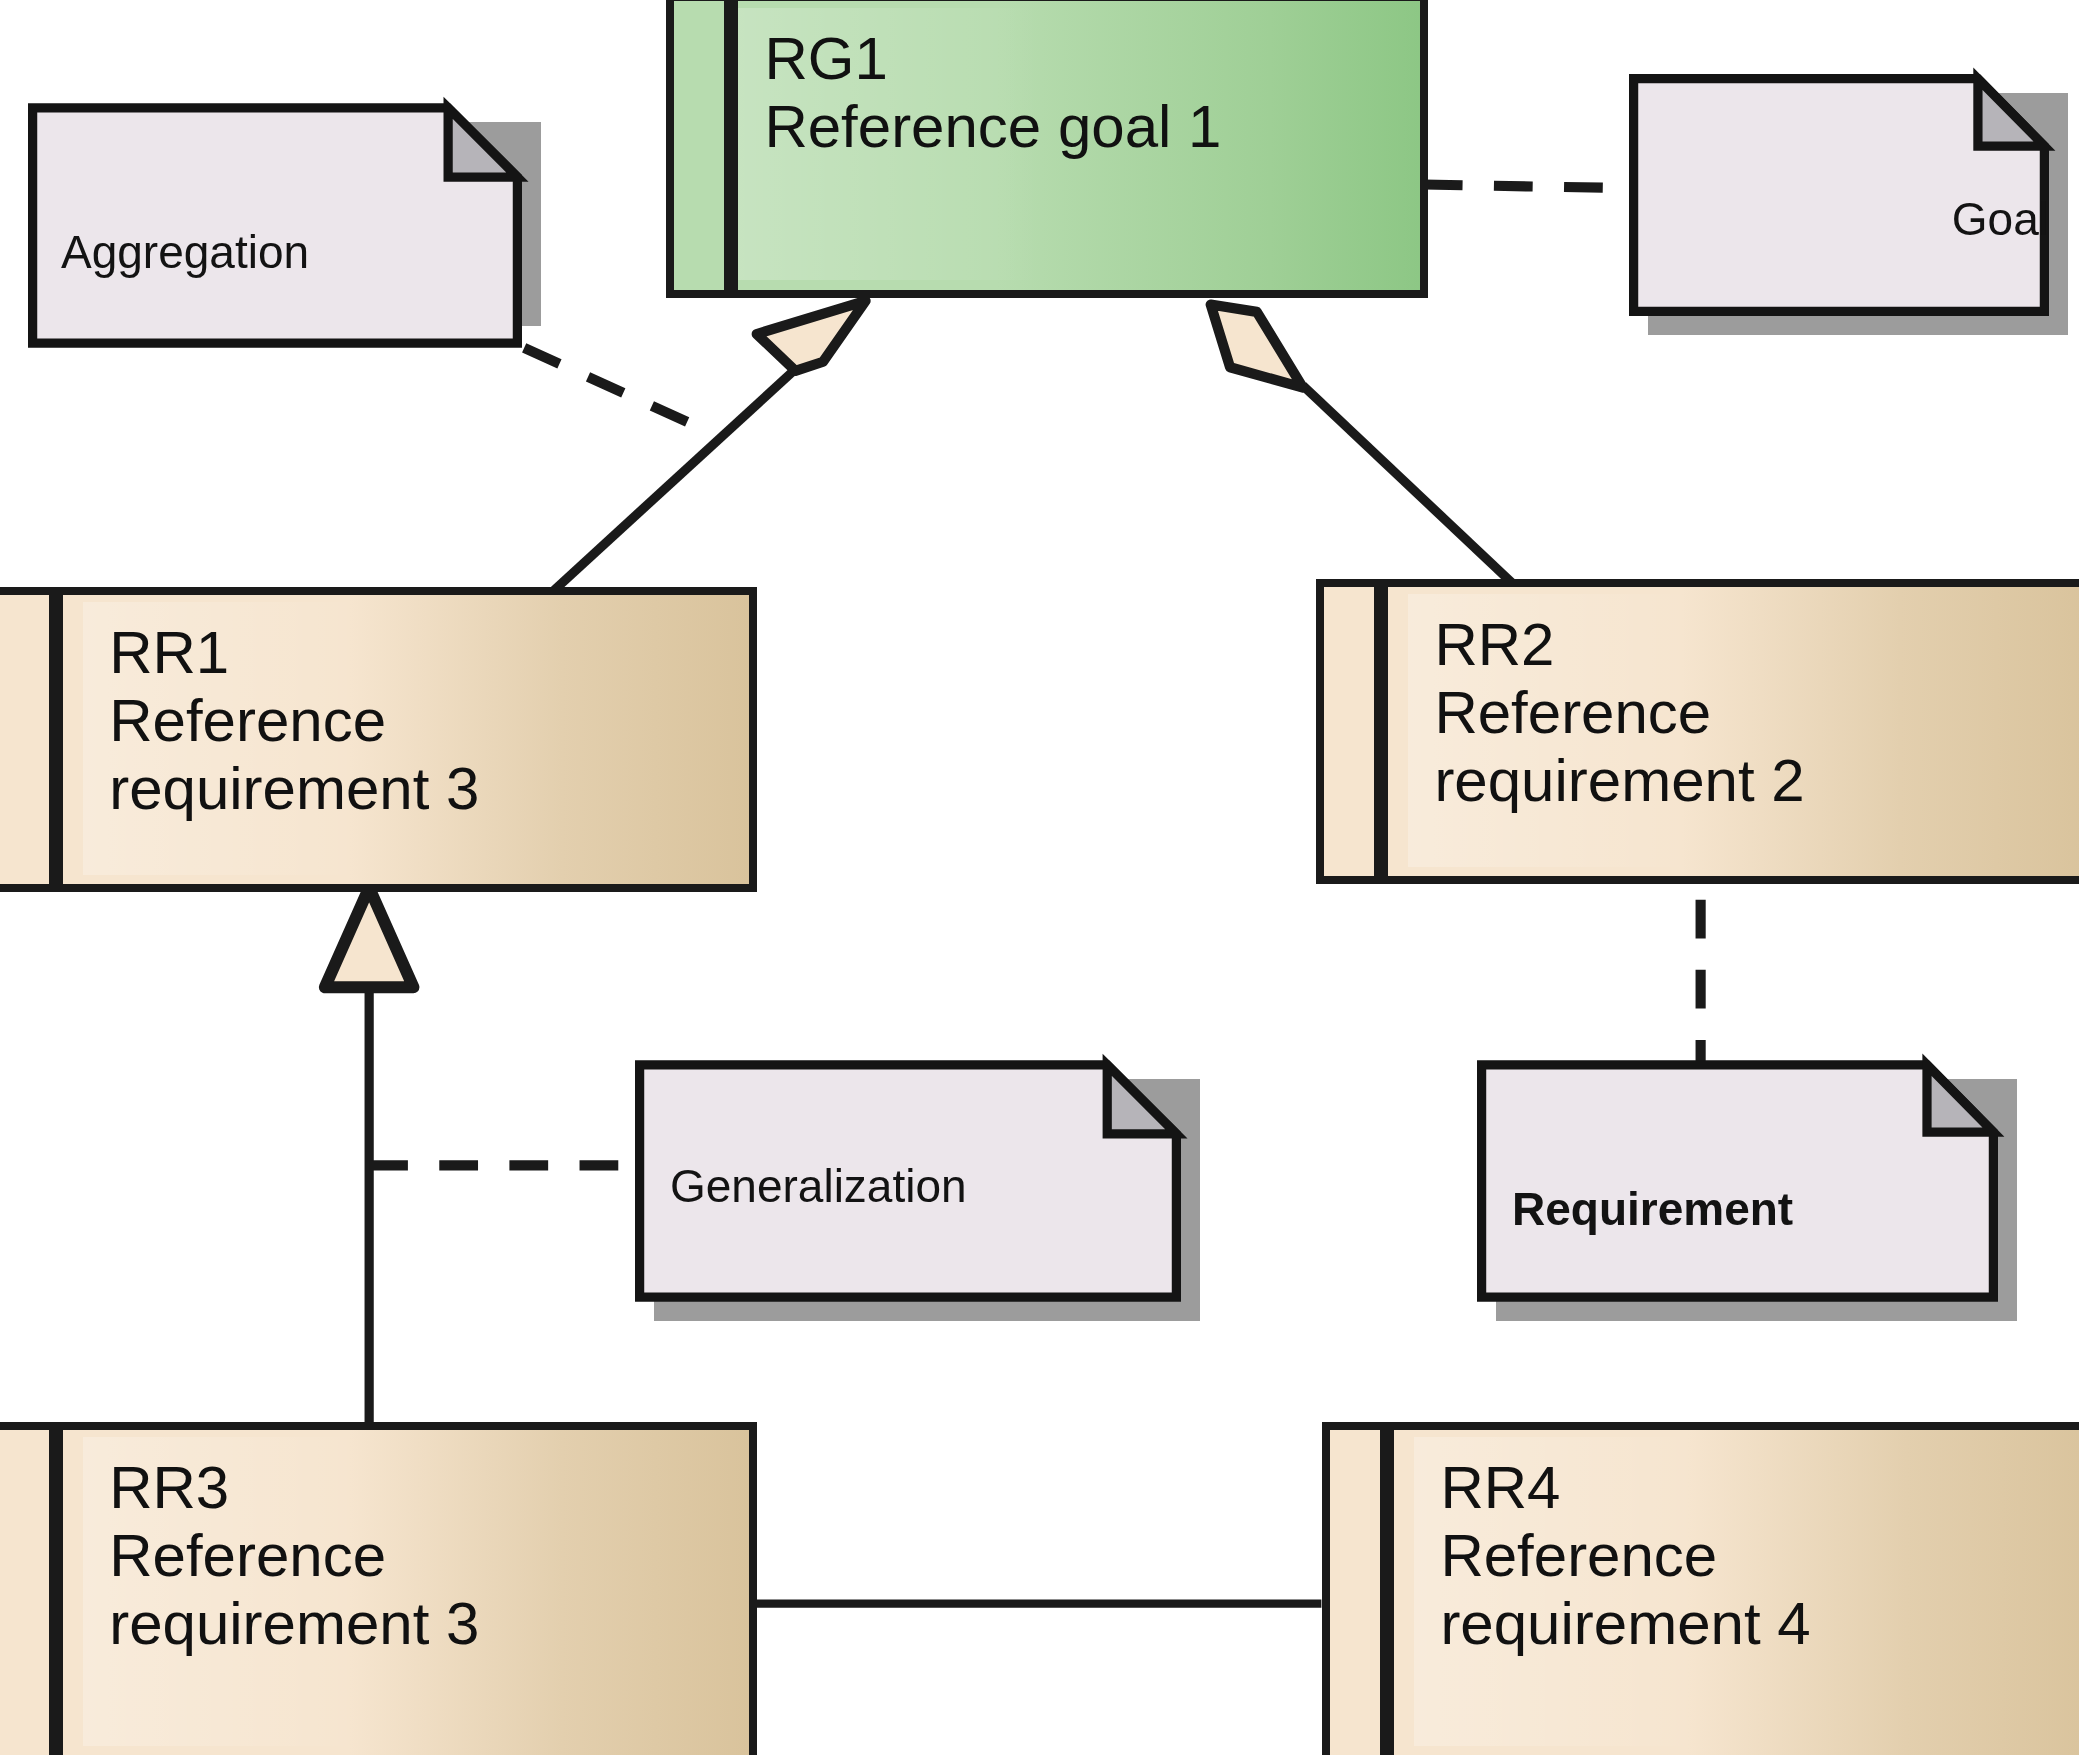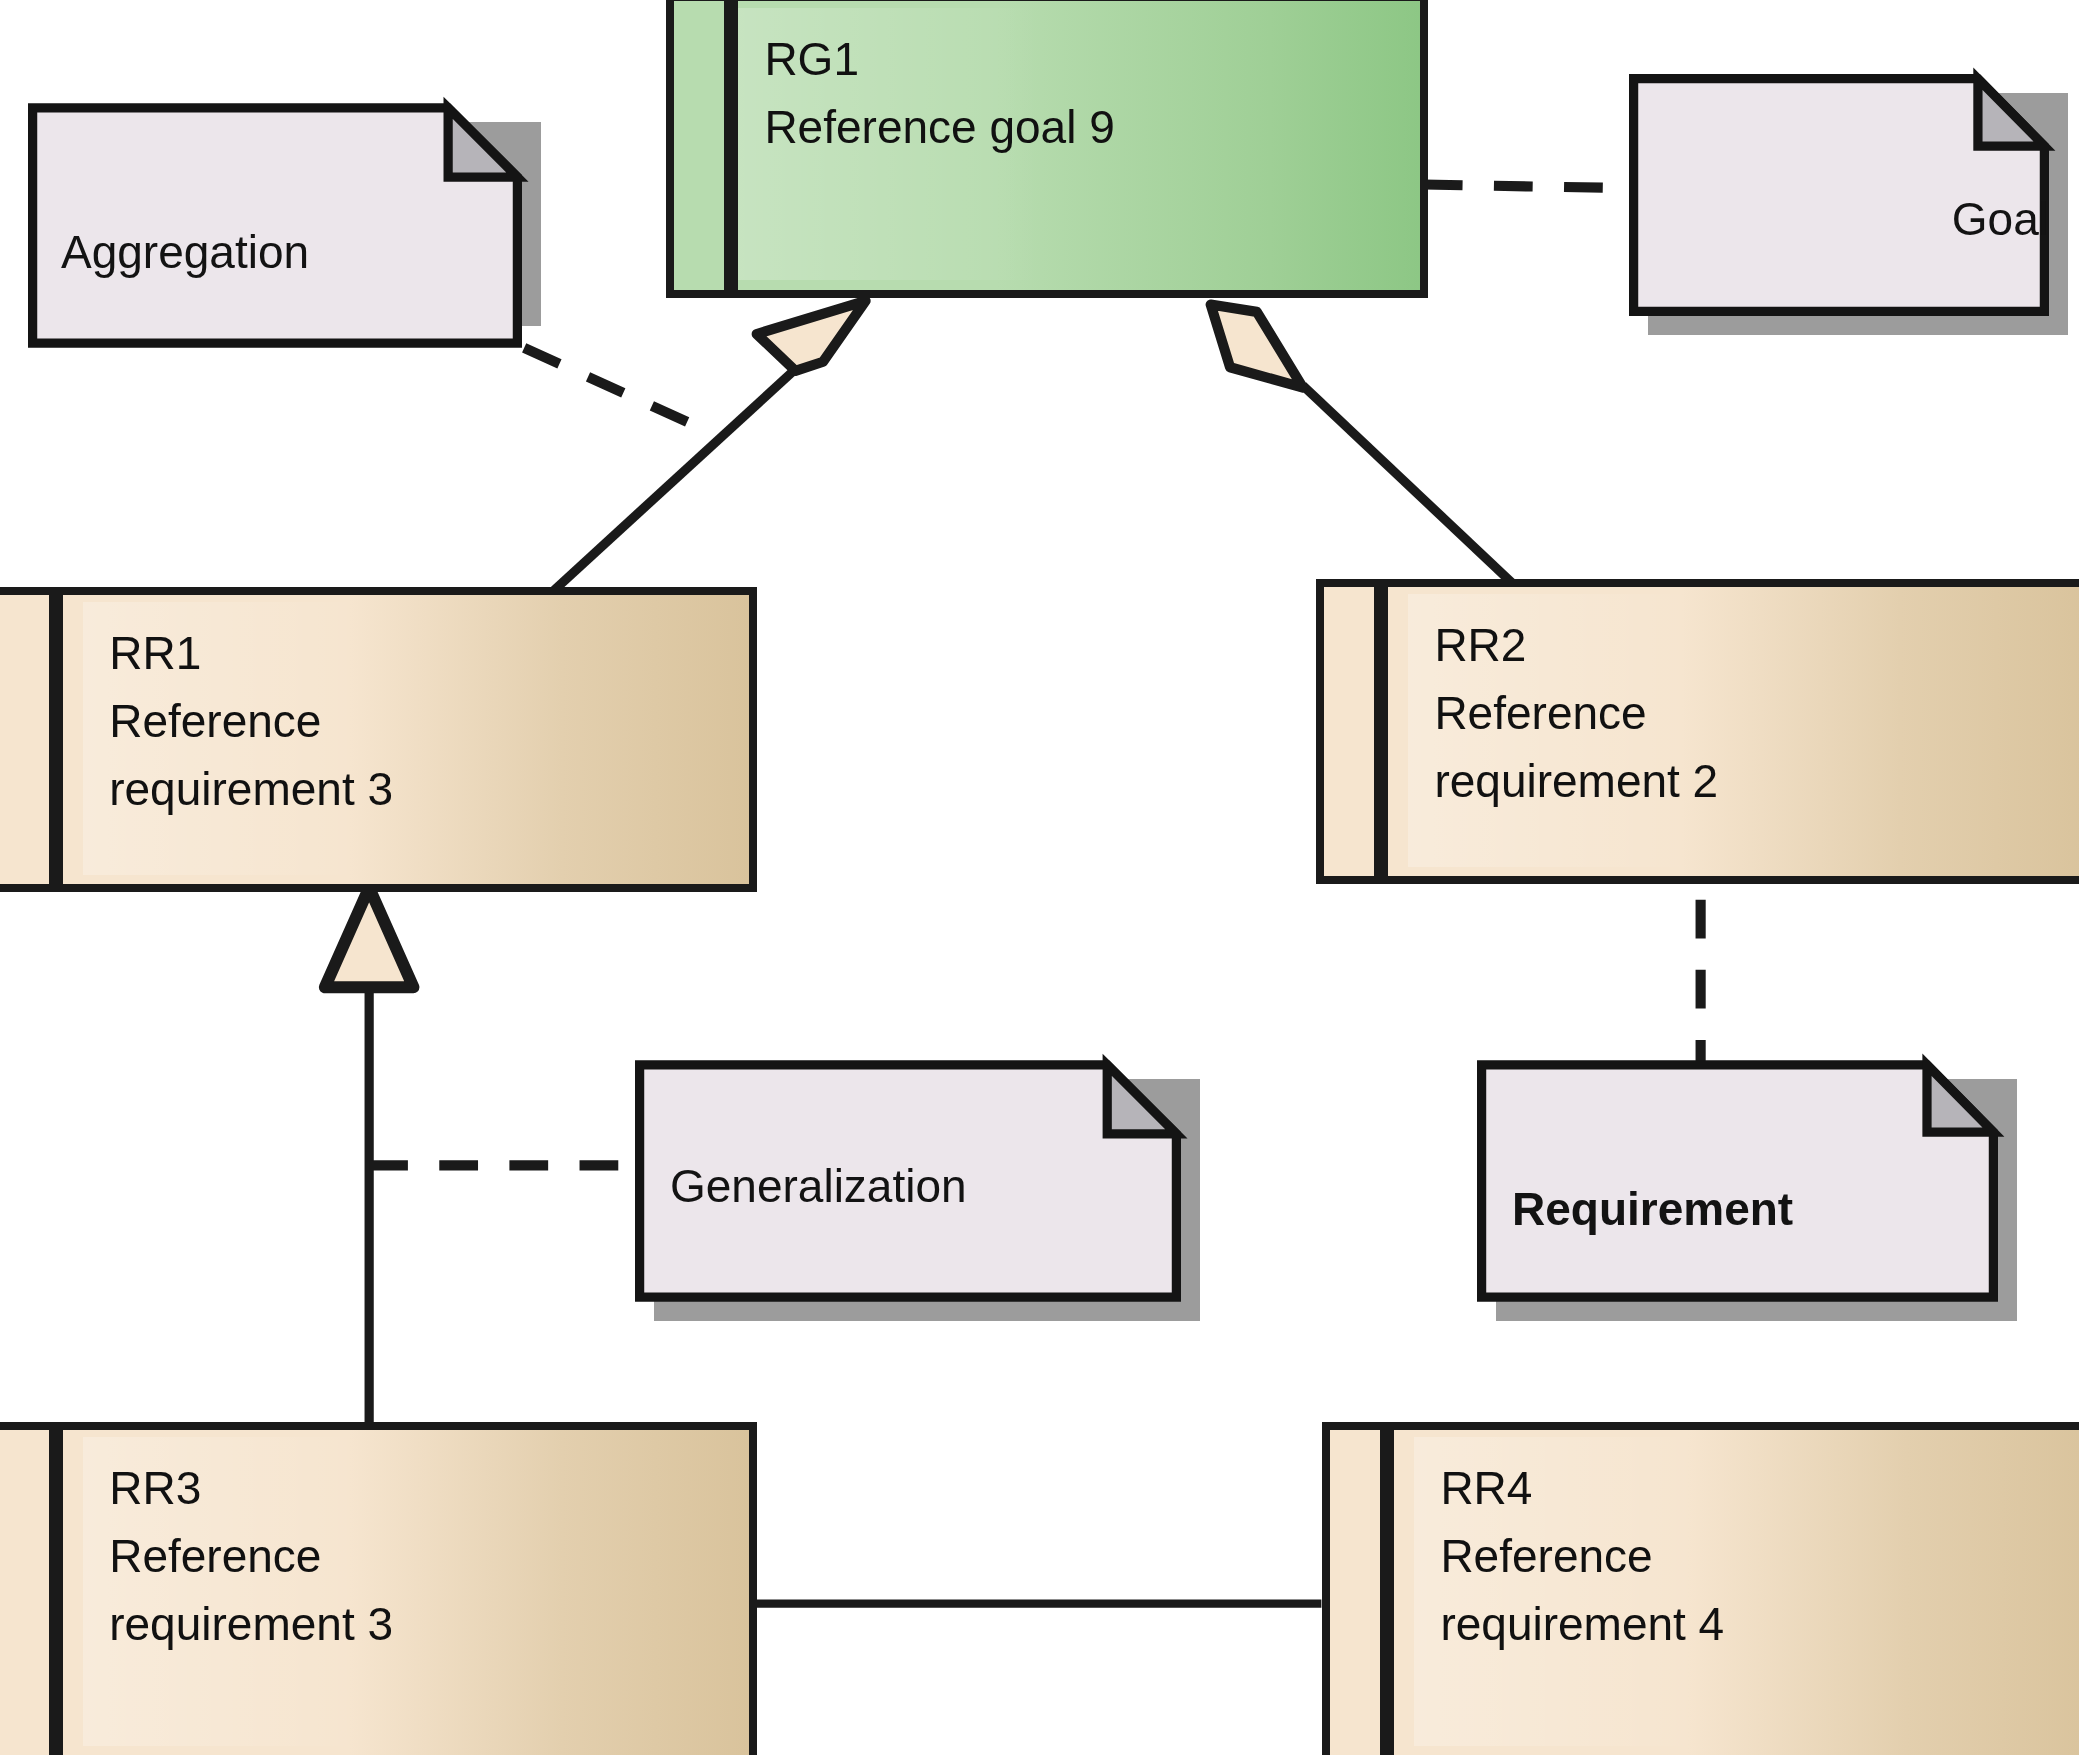--- a/index.html
+++ b/index.html
@@ -59,21 +59,21 @@
     box-sizing: border-box;
   }
   .block .body .inner-sheen {
     position: absolute;
     left: 0; top: 7.4px; right: 9.2px; bottom: 9.2px;
     pointer-events: none;
   }
   .block .lines {
     position: relative;
     z-index: 2;
-    font-size: 46px;
+    font-size: 60px;
     line-height: 68px;
     color: #111111;
     white-space: pre;
   }
 
   
   .block.goal { background: #b7dcaf; }
   .block.goal .band { background: #b7dcaf; }
   .block.goal .band-gap { background: #b7dcaf; }
   .block.goal .body { background: linear-gradient(90deg,#b7dcaf 0%, #b7dcaf 38%, #9fcf96 78%, #8dc785 100%); }
@@ -143,21 +143,21 @@
     <line x1="1843" y1="975" x2="1843" y2="1165" stroke="#1a1a1a" stroke-width="11" stroke-dasharray="42 34" stroke-linecap="butt"></line>
   </svg>
 
   <div class="block goal" style="left:666px; top:-7.4px; width:762px; height:305px;">
     <div class="shadow"></div>
     <div class="band"></div>
     <div class="band-gap"></div>
     <div class="body">
       <div class="inner-sheen"></div>
       <div class="lines">RG1</div>
-      <div class="lines">Reference goal 9</div>
+      <div class="lines">Reference goal 1</div>
     </div>
   </div>
 
   <div class="block req" style="left:-9.2px; top:587px; width:766px; height:305px;">
     <div class="shadow"></div>
     <div class="band"></div>
     <div class="band-gap"></div>
     <div class="body">
       <div class="inner-sheen"></div>
       <div class="lines">RR1</div>

